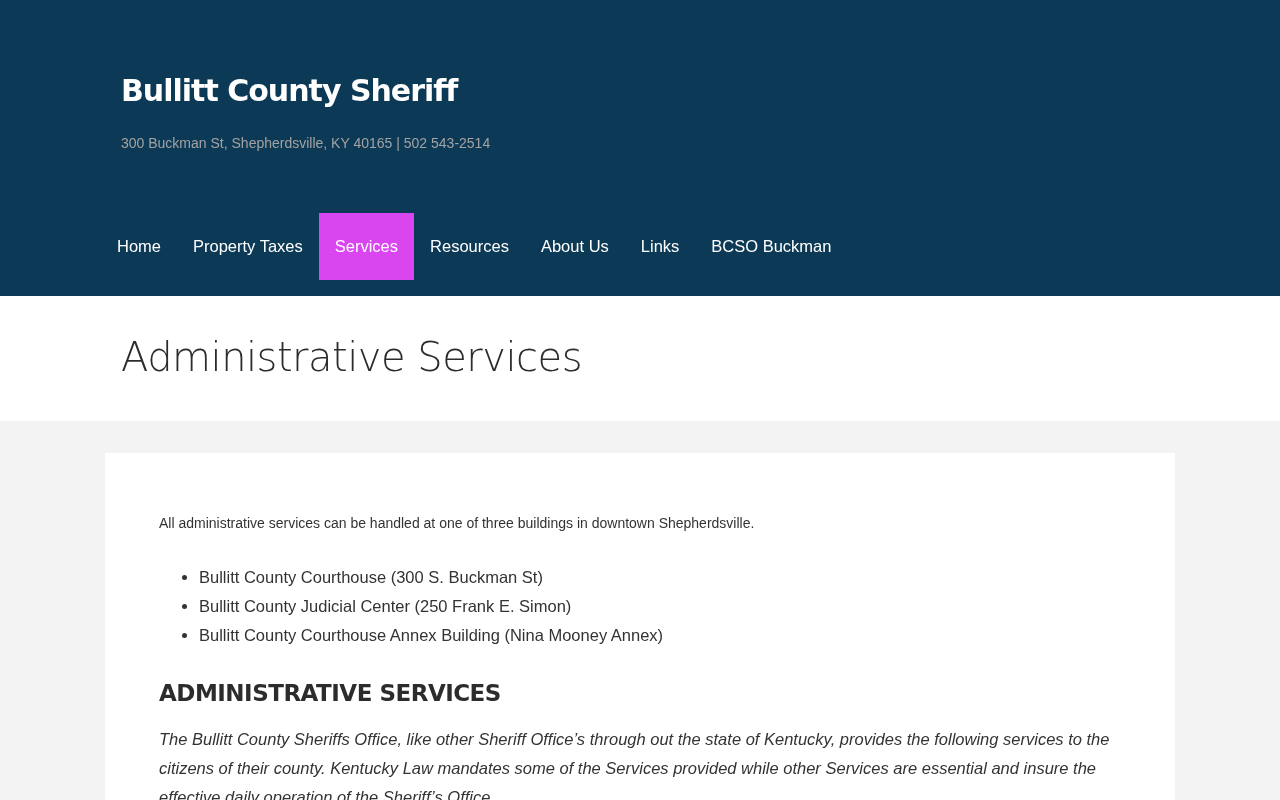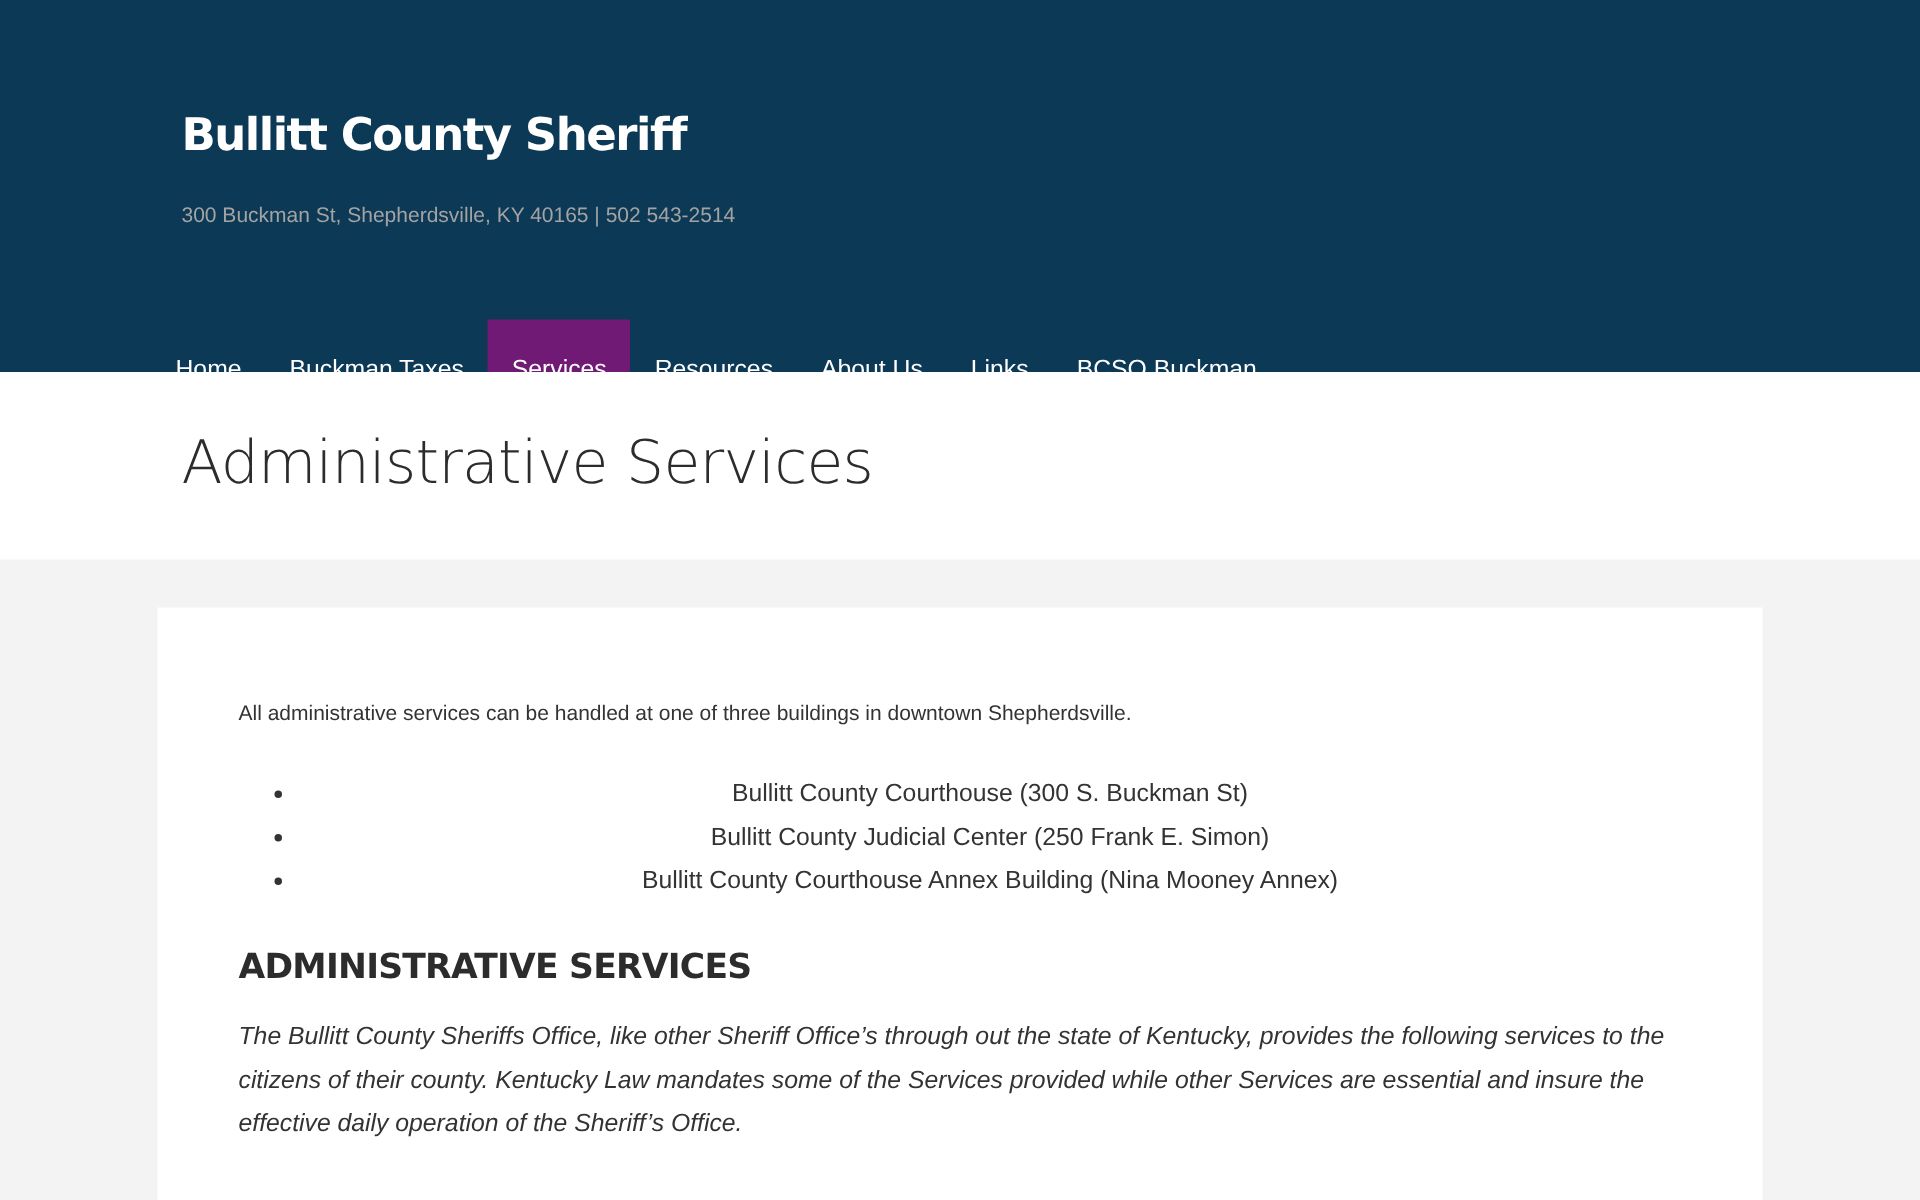--- a/index.html
+++ b/index.html
@@ -4,21 +4,21 @@
   <style>
     * { box-sizing: border-box; margin: 0; padding: 0; }
     html, body { width: 1280px; height: 800px; overflow: hidden; }
     body {
       font-family: "Liberation Sans", "DejaVu Sans", sans-serif;
       background: #f3f3f3;
       color: #333;
     }
     .site-header {
       background: #0c3955;
-      height: 248px;
+      height: 296px;
       position: relative;
     }
     .branding {
       position: absolute;
       left: 121px;
       top: 70px;
     }
     .site-title {
       font-family: "DejaVu Sans", sans-serif;
       font-weight: bold;
@@ -43,21 +43,21 @@
     .nav-item {
       color: #ffffff;
       font-size: 16.5px;
       padding: 0 16px;
       height: 67px;
       line-height: 66px;
       text-decoration: none;
       display: block;
       cursor: pointer;
     }
-    .nav-item.active { background: #701a75; }
+    .nav-item.active { background: #d946ef; }
     .page-title-band {
       background: #ffffff;
       height: 125px;
       position: relative;
     }
     .page-title {
       position: absolute;
       left: 121px;
       top: 318px;
       top: 38px;
@@ -85,21 +85,20 @@
       line-height: 24px;
       color: #333;
     }
     .buildings {
       margin-top: 28px;
       padding-left: 40px;
       list-style: disc;
       font-size: 16.5px;
       line-height: 29px;
       color: #333;
-      text-align: center;
     }
     .section-heading {
       margin-top: 26px;
       font-family: "DejaVu Sans", sans-serif;
       font-weight: bold;
       font-size: 23px;
       letter-spacing: -0.5px;
       color: #2c2c2c;
       line-height: 34px;
     }
@@ -114,21 +113,21 @@
 </head>
 <body>
 
 <header class="site-header">
   <div class="branding">
     <div class="site-title">Bullitt County Sheriff</div>
     <div class="site-description">300 Buckman St, Shepherdsville, KY 40165 | 502 543-2514</div>
   </div>
   <nav class="main-nav">
     <a class="nav-item">Home</a>
-    <a class="nav-item">Buckman Taxes</a>
+    <a class="nav-item">Property Taxes</a>
     <a class="nav-item active">Services</a>
     <a class="nav-item">Resources</a>
     <a class="nav-item">About Us</a>
     <a class="nav-item">Links</a>
     <a class="nav-item">BCSO Buckman</a>
   </nav>
 </header>
 
 <section class="page-title-band">
   <h1 class="page-title">Administrative Services</h1>

